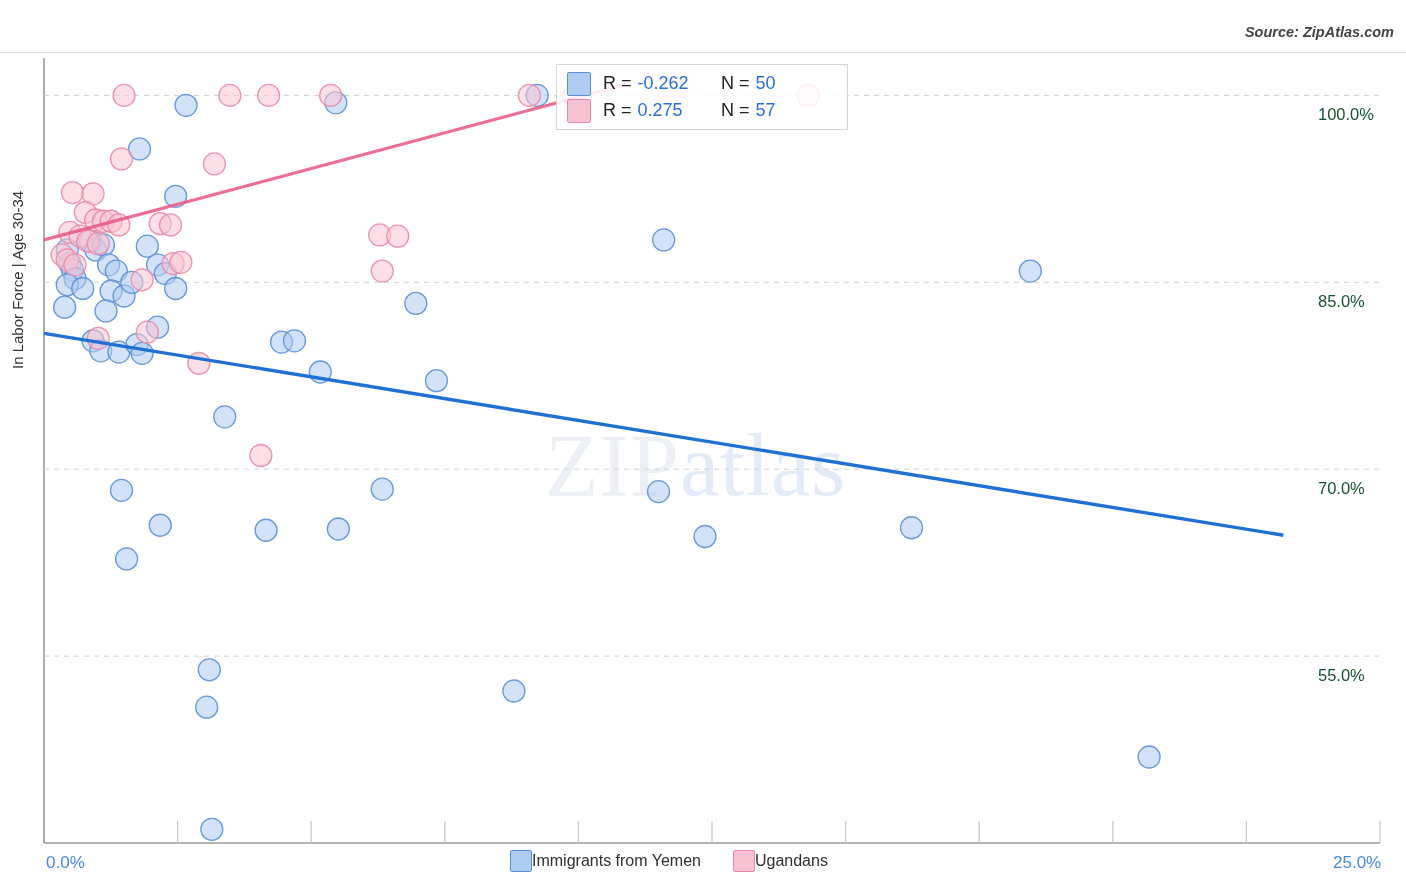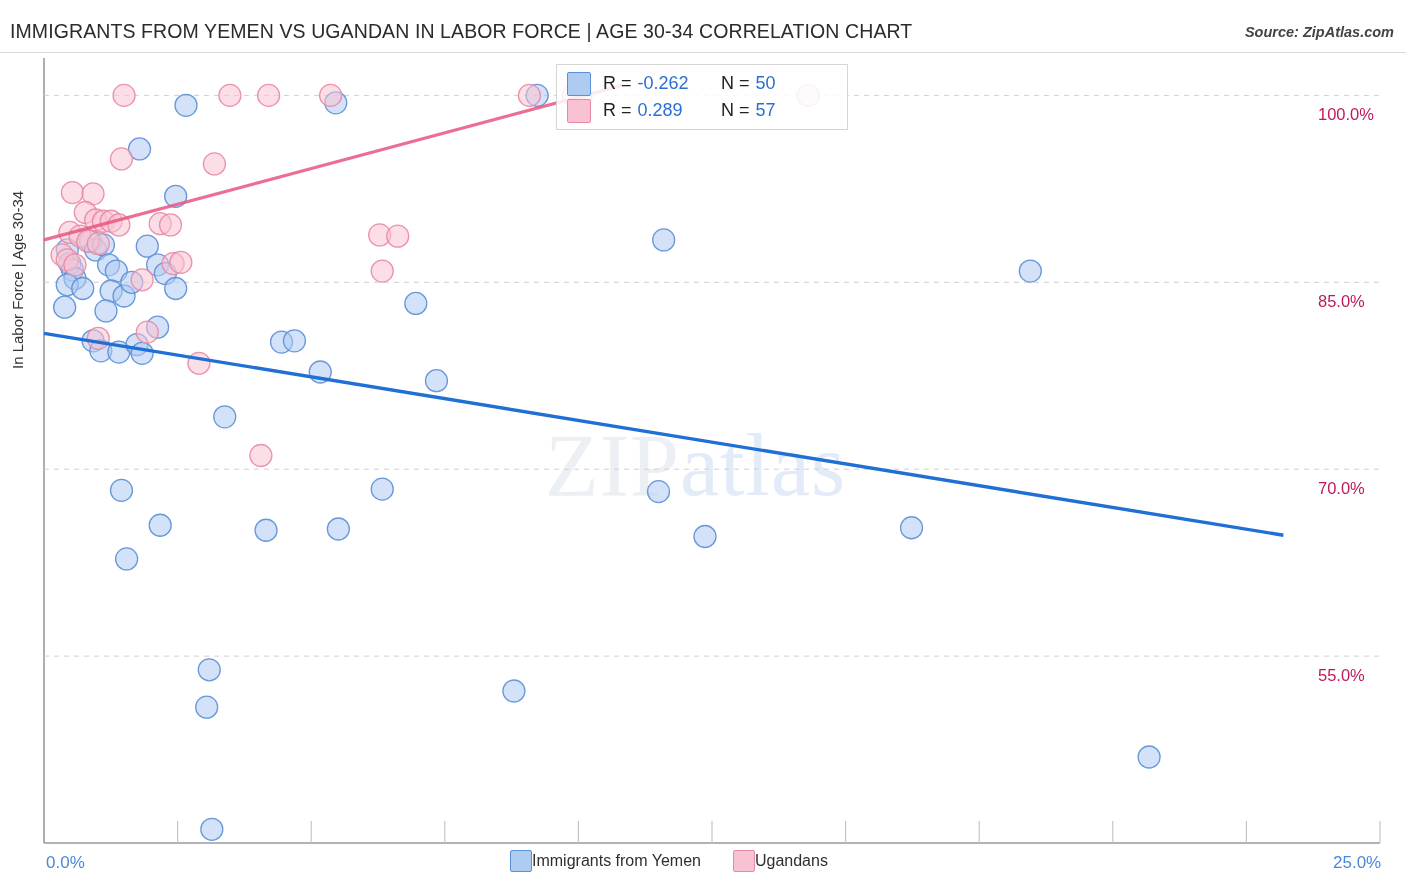--- a/index.html
+++ b/index.html
@@ -55,21 +55,21 @@
     font-size: 15px;
     color: #333333;
     transform-origin: left top;
     transform: rotate(-90deg) translate(-100%, 0);
     white-space: nowrap;
   }
   .ylabel {
     position: absolute;
     left: 1318px;
     font-size: 16.5px;
-    color: #be185d;
+    color: #14532d;
     white-space: nowrap;
   }
   .xlabel {
     position: absolute;
     font-size: 17px;
     color: #4b87dd;
     white-space: nowrap;
   }
   .xlabel.left  { left: 46px;  top: 853px; }
   .xlabel.right { left: 1333px; top: 853px; }
@@ -132,21 +132,20 @@
     user-select: none;
   }
   .watermark .zip { color: #eceff3; }
   .watermark .atlas { color: #e3ebf8; }
 </style>
 </head>
 <body>
 
 <div id="chart-root">
 
-  <div class="hdr-title">IMMIGRANTS FROM YEMEN VS UGANDAN IN LABOR FORCE | AGE 30-34 CORRELATION CHART</div>
   <div class="hdr-source">Source: ZipAtlas.com</div>
   <div class="hdr-rule"></div>
 
   <div class="watermark"><span class="zip">ZIP</span><span class="atlas">atlas</span></div>
 
   <div class="yaxis-title">In Labor Force | Age 30-34</div>
 
   <svg id="plot-svg" width="1406" height="892" style="position:absolute;left:0;top:0;">
       <line x1="44" y1="58" x2="44" y2="843" stroke="#9a9a9a" stroke-width="1.6"></line>
       <line x1="44" y1="843" x2="1380" y2="843" stroke="#9a9a9a" stroke-width="1.6"></line>
@@ -270,21 +269,21 @@
   <div class="xlabel right">25.0%</div>
 
   <div class="stats-box">
     <div class="stats-row">
       <span class="sw blue"></span>
       <span class="rpart"><span class="key">R =</span><span class="val">-0.262</span></span>
       <span class="npart"><span class="key">N =</span><span class="val">50</span></span>
     </div>
     <div class="stats-row">
       <span class="sw pink"></span>
-      <span class="rpart"><span class="key">R =</span><span class="val">0.289</span></span>
+      <span class="rpart"><span class="key">R =</span><span class="val">0.275</span></span>
       <span class="npart"><span class="key">N =</span><span class="val">57</span></span>
     </div>
   </div>
 
   <div class="legend-bottom">
     <div class="entry">
       <span class="sw blue"></span>
       <span>Immigrants from Yemen</span>
     </div>
     <div class="entry" style="margin-left:22px">

